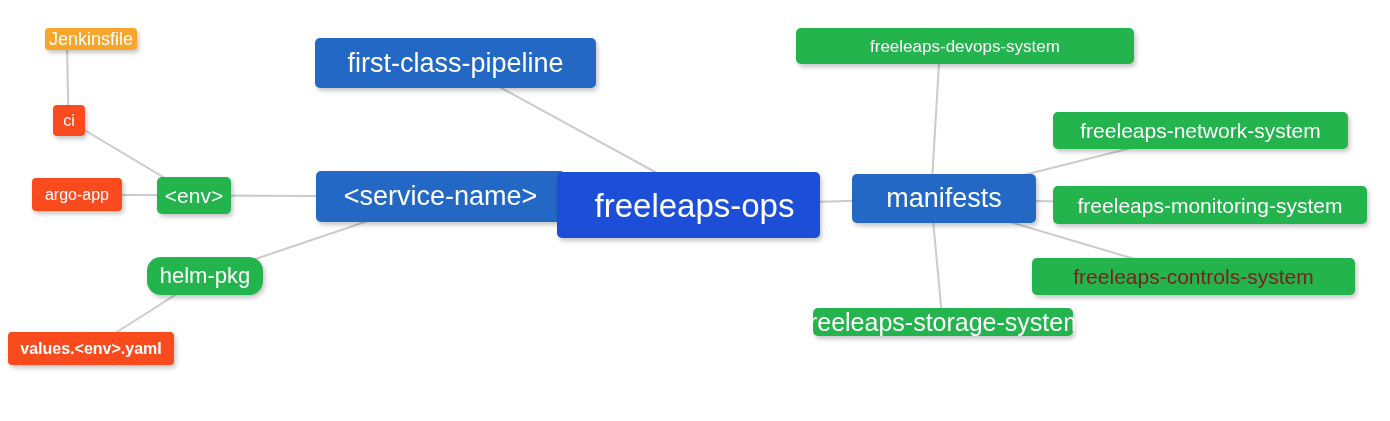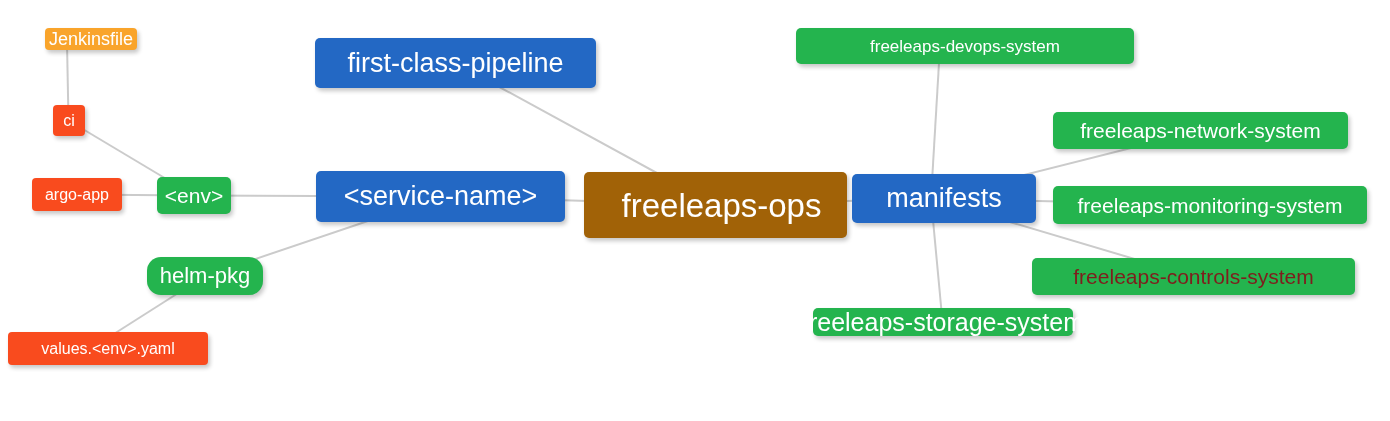--- a/index.html
+++ b/index.html
@@ -63,27 +63,27 @@
   <div class="node" style="left: 21px; top: 28px; width: 92px; height: 22px; font-size: 18px; border-radius: 4px; background: rgb(249, 164, 43); color: rgb(255, 255, 255); margin-left: 24px;">Jenkinsfile</div>
 
   <div class="node" style="left: 53px; top: 105px; width: 32px; height: 31px; font-size: 16px; border-radius: 4px; background: rgb(249, 75, 30); color: rgb(255, 255, 255);">ci</div>
 
   <div class="node" style="left: 32px; top: 178px; width: 90px; height: 33px; font-size: 16px; border-radius: 4px; background: rgb(249, 75, 30); color: rgb(255, 255, 255);">argo-app</div>
 
   <div class="node" style="left: 157px; top: 177px; width: 74px; height: 37px; font-size: 21px; background: rgb(36, 180, 78); color: rgb(255, 255, 255);">&lt;env&gt;</div>
 
   <div class="node" style="left: 147px; top: 257px; width: 116px; height: 38px; font-size: 22px; background: rgb(36, 180, 78); color: rgb(255, 255, 255); border-radius: 14px;">helm-pkg</div>
 
-  <div class="node" style="left: 8px; top: 332px; width: 200px; height: 33px; font-size: 16px; border-radius: 4px; background: rgb(249, 75, 30); color: rgb(255, 255, 255);">values.&lt;env&gt;.yaml</div>
+  <div class="node" style="left: 8px; top: 332px; width: 166px; height: 33px; font-size: 16px; border-radius: 4px; background: rgb(249, 75, 30); color: rgb(255, 255, 255); font-weight: bold;">values.&lt;env&gt;.yaml</div>
 
   <div class="node" style="left: 315px; top: 38px; width: 281px; height: 50px; font-size: 27px; background: rgb(35, 104, 196); color: rgb(255, 255, 255);">first-class-pipeline</div>
 
   <div class="node" style="left: 316px; top: 171px; width: 249px; height: 51px; font-size: 27px; background: rgb(35, 104, 196); color: rgb(255, 255, 255);">&lt;service-name&gt;</div>
 
-  <div class="node" style="left: 584px; top: 172px; width: 263px; height: 66px; font-size: 33px; background: #a16207; color: rgb(255, 255, 255); padding-left: 12px;">freeleaps-ops</div>
+  <div class="node" style="left: 557px; top: 172px; width: 263px; height: 66px; font-size: 33px; background: #1d4ed8; color: rgb(255, 255, 255); padding-left: 12px;">freeleaps-ops</div>
 
   <div class="node" style="left: 852px; top: 174px; width: 184px; height: 49px; font-size: 27px; background: rgb(35, 104, 196); color: rgb(255, 255, 255);">manifests</div>
 
   <div class="node" style="left: 796px; top: 28px; width: 338px; height: 36px; font-size: 17px; background: rgb(36, 180, 78); color: rgb(255, 255, 255);">freeleaps-devops-system</div>
 
   <div class="node" style="left: 1053px; top: 112px; width: 295px; height: 37px; font-size: 21px; background: rgb(36, 180, 78); color: rgb(255, 255, 255); text-align: right;">freeleaps-network-system</div>
 
   <div class="node" style="left: 1053px; top: 186px; width: 314px; height: 38px; font-size: 21px; background: rgb(36, 180, 78); color: rgb(255, 255, 255);">freeleaps-monitoring-system</div>
 
   <div class="node" style="left: 1032px; top: 258px; width: 323px; height: 37px; font-size: 21px; background: rgb(36, 180, 78); color: #7f1d1d;">freeleaps-controls-system</div>

